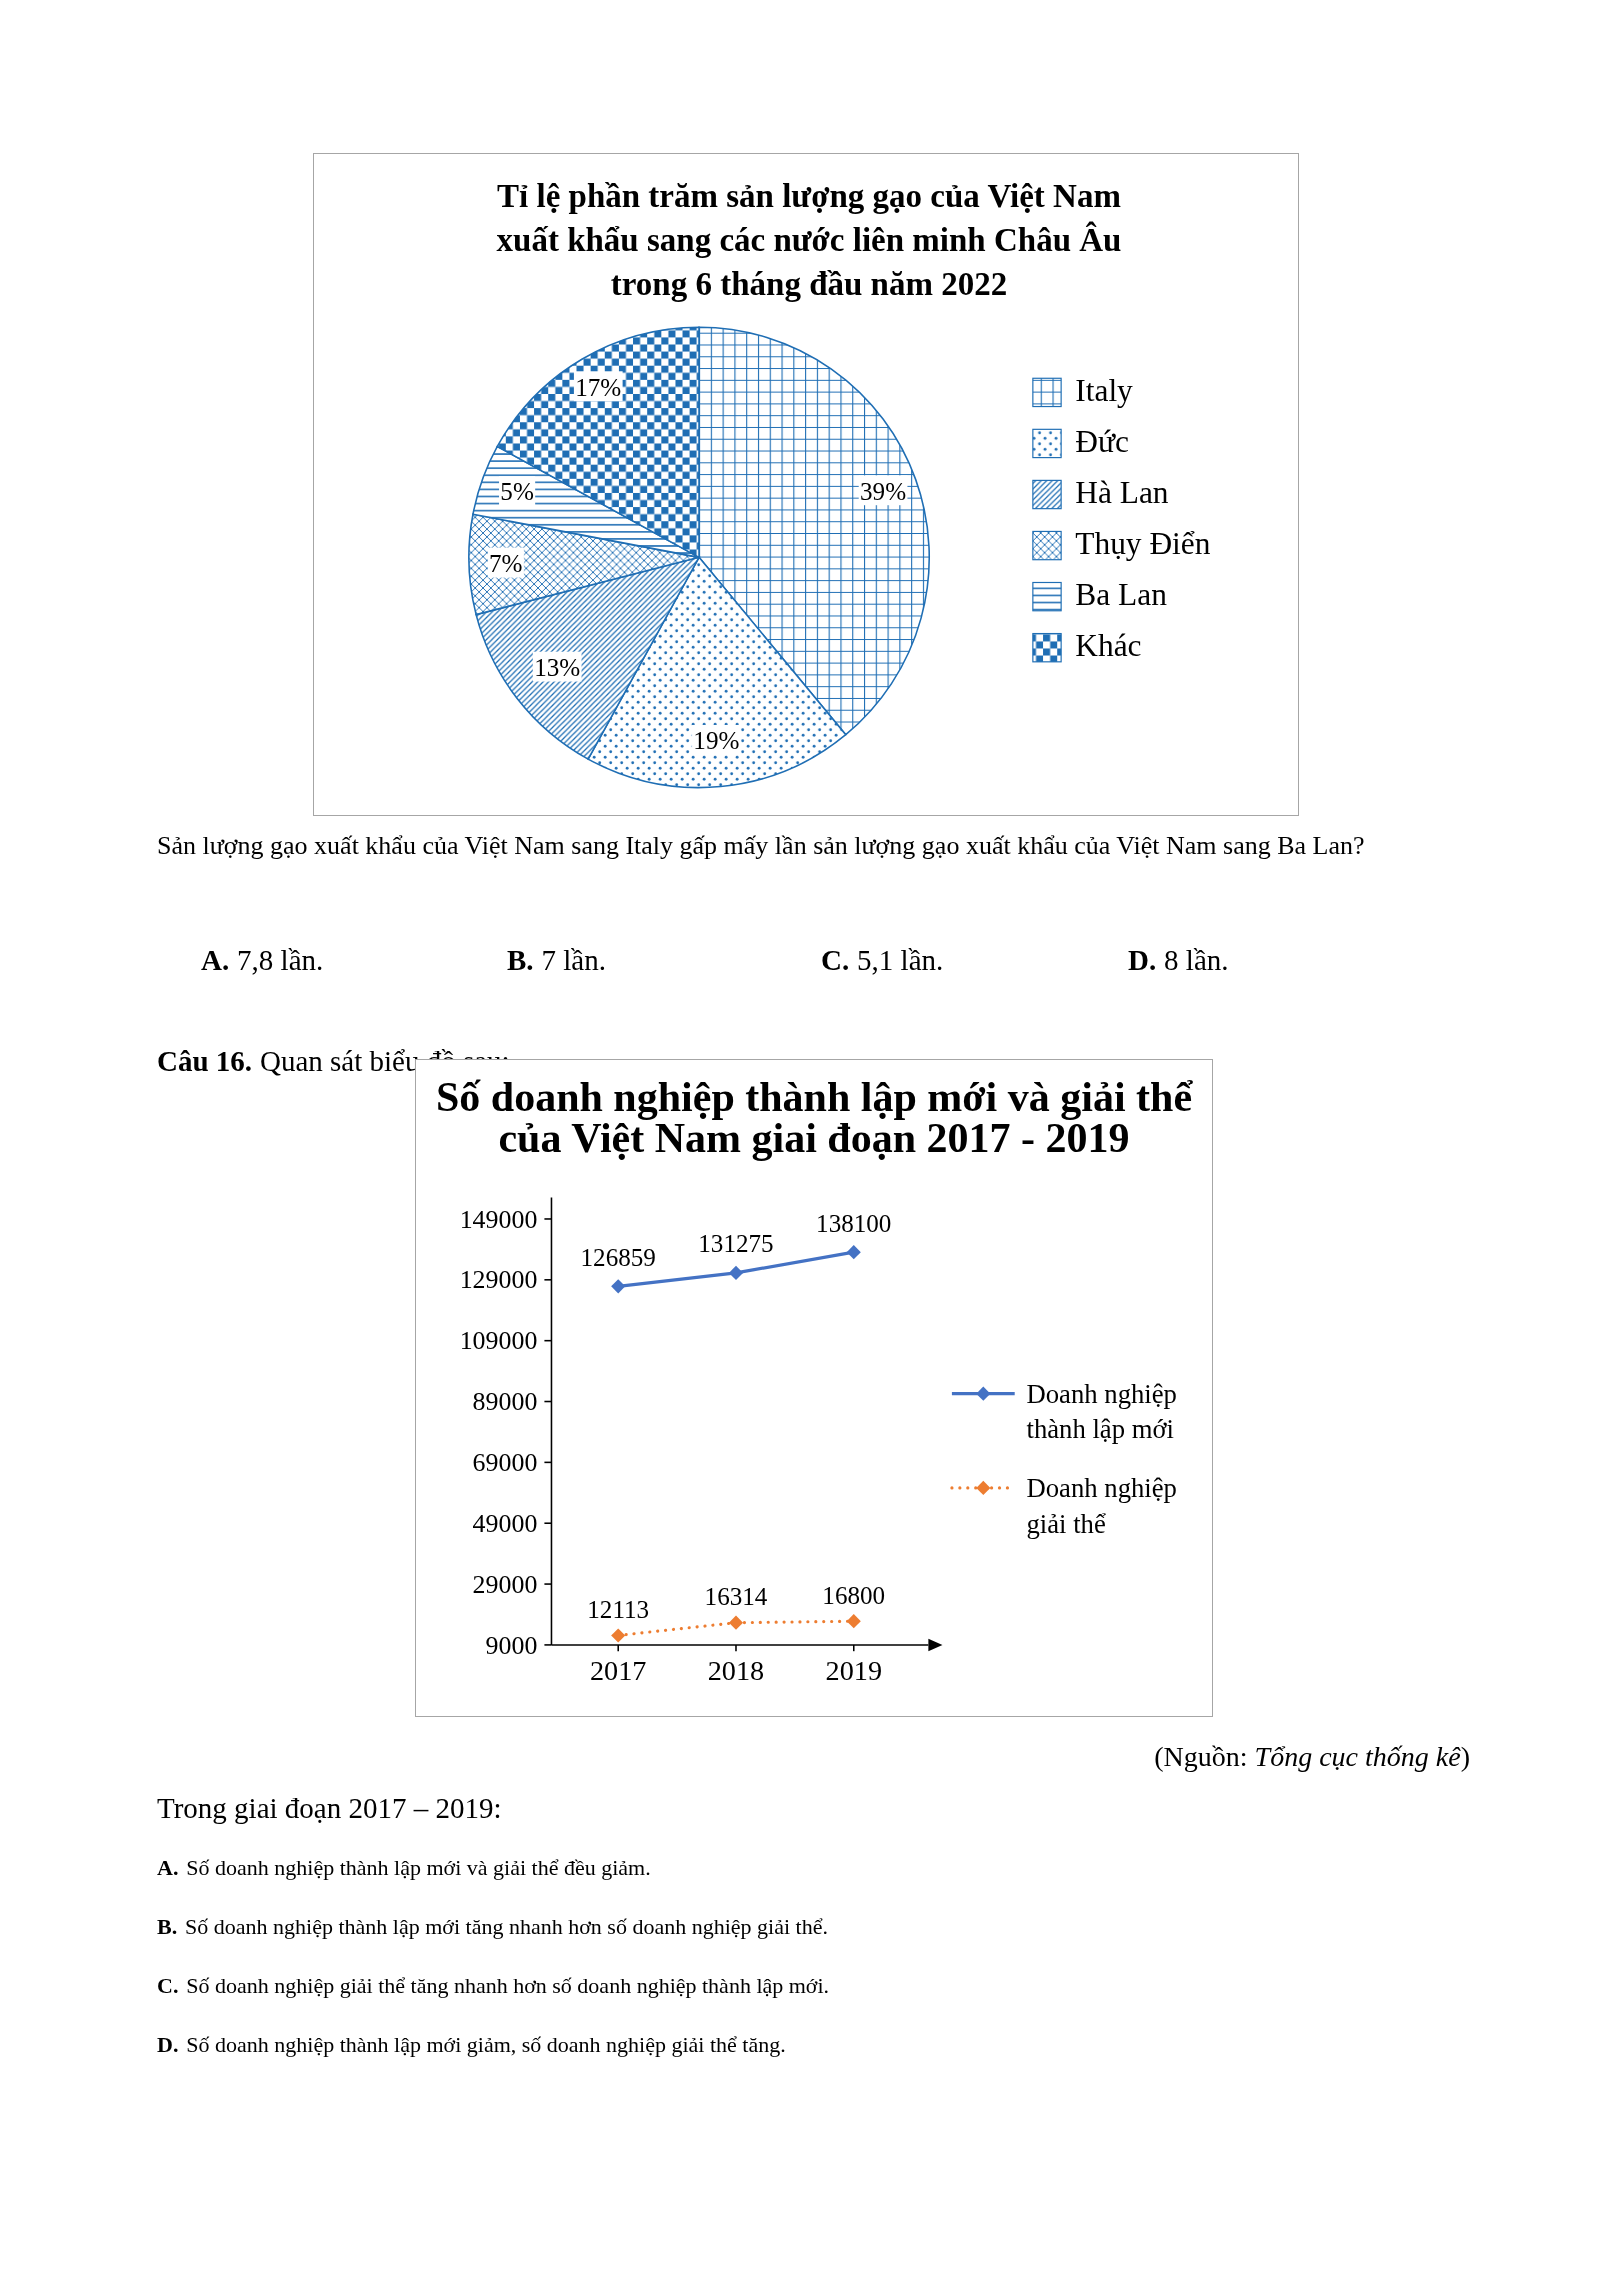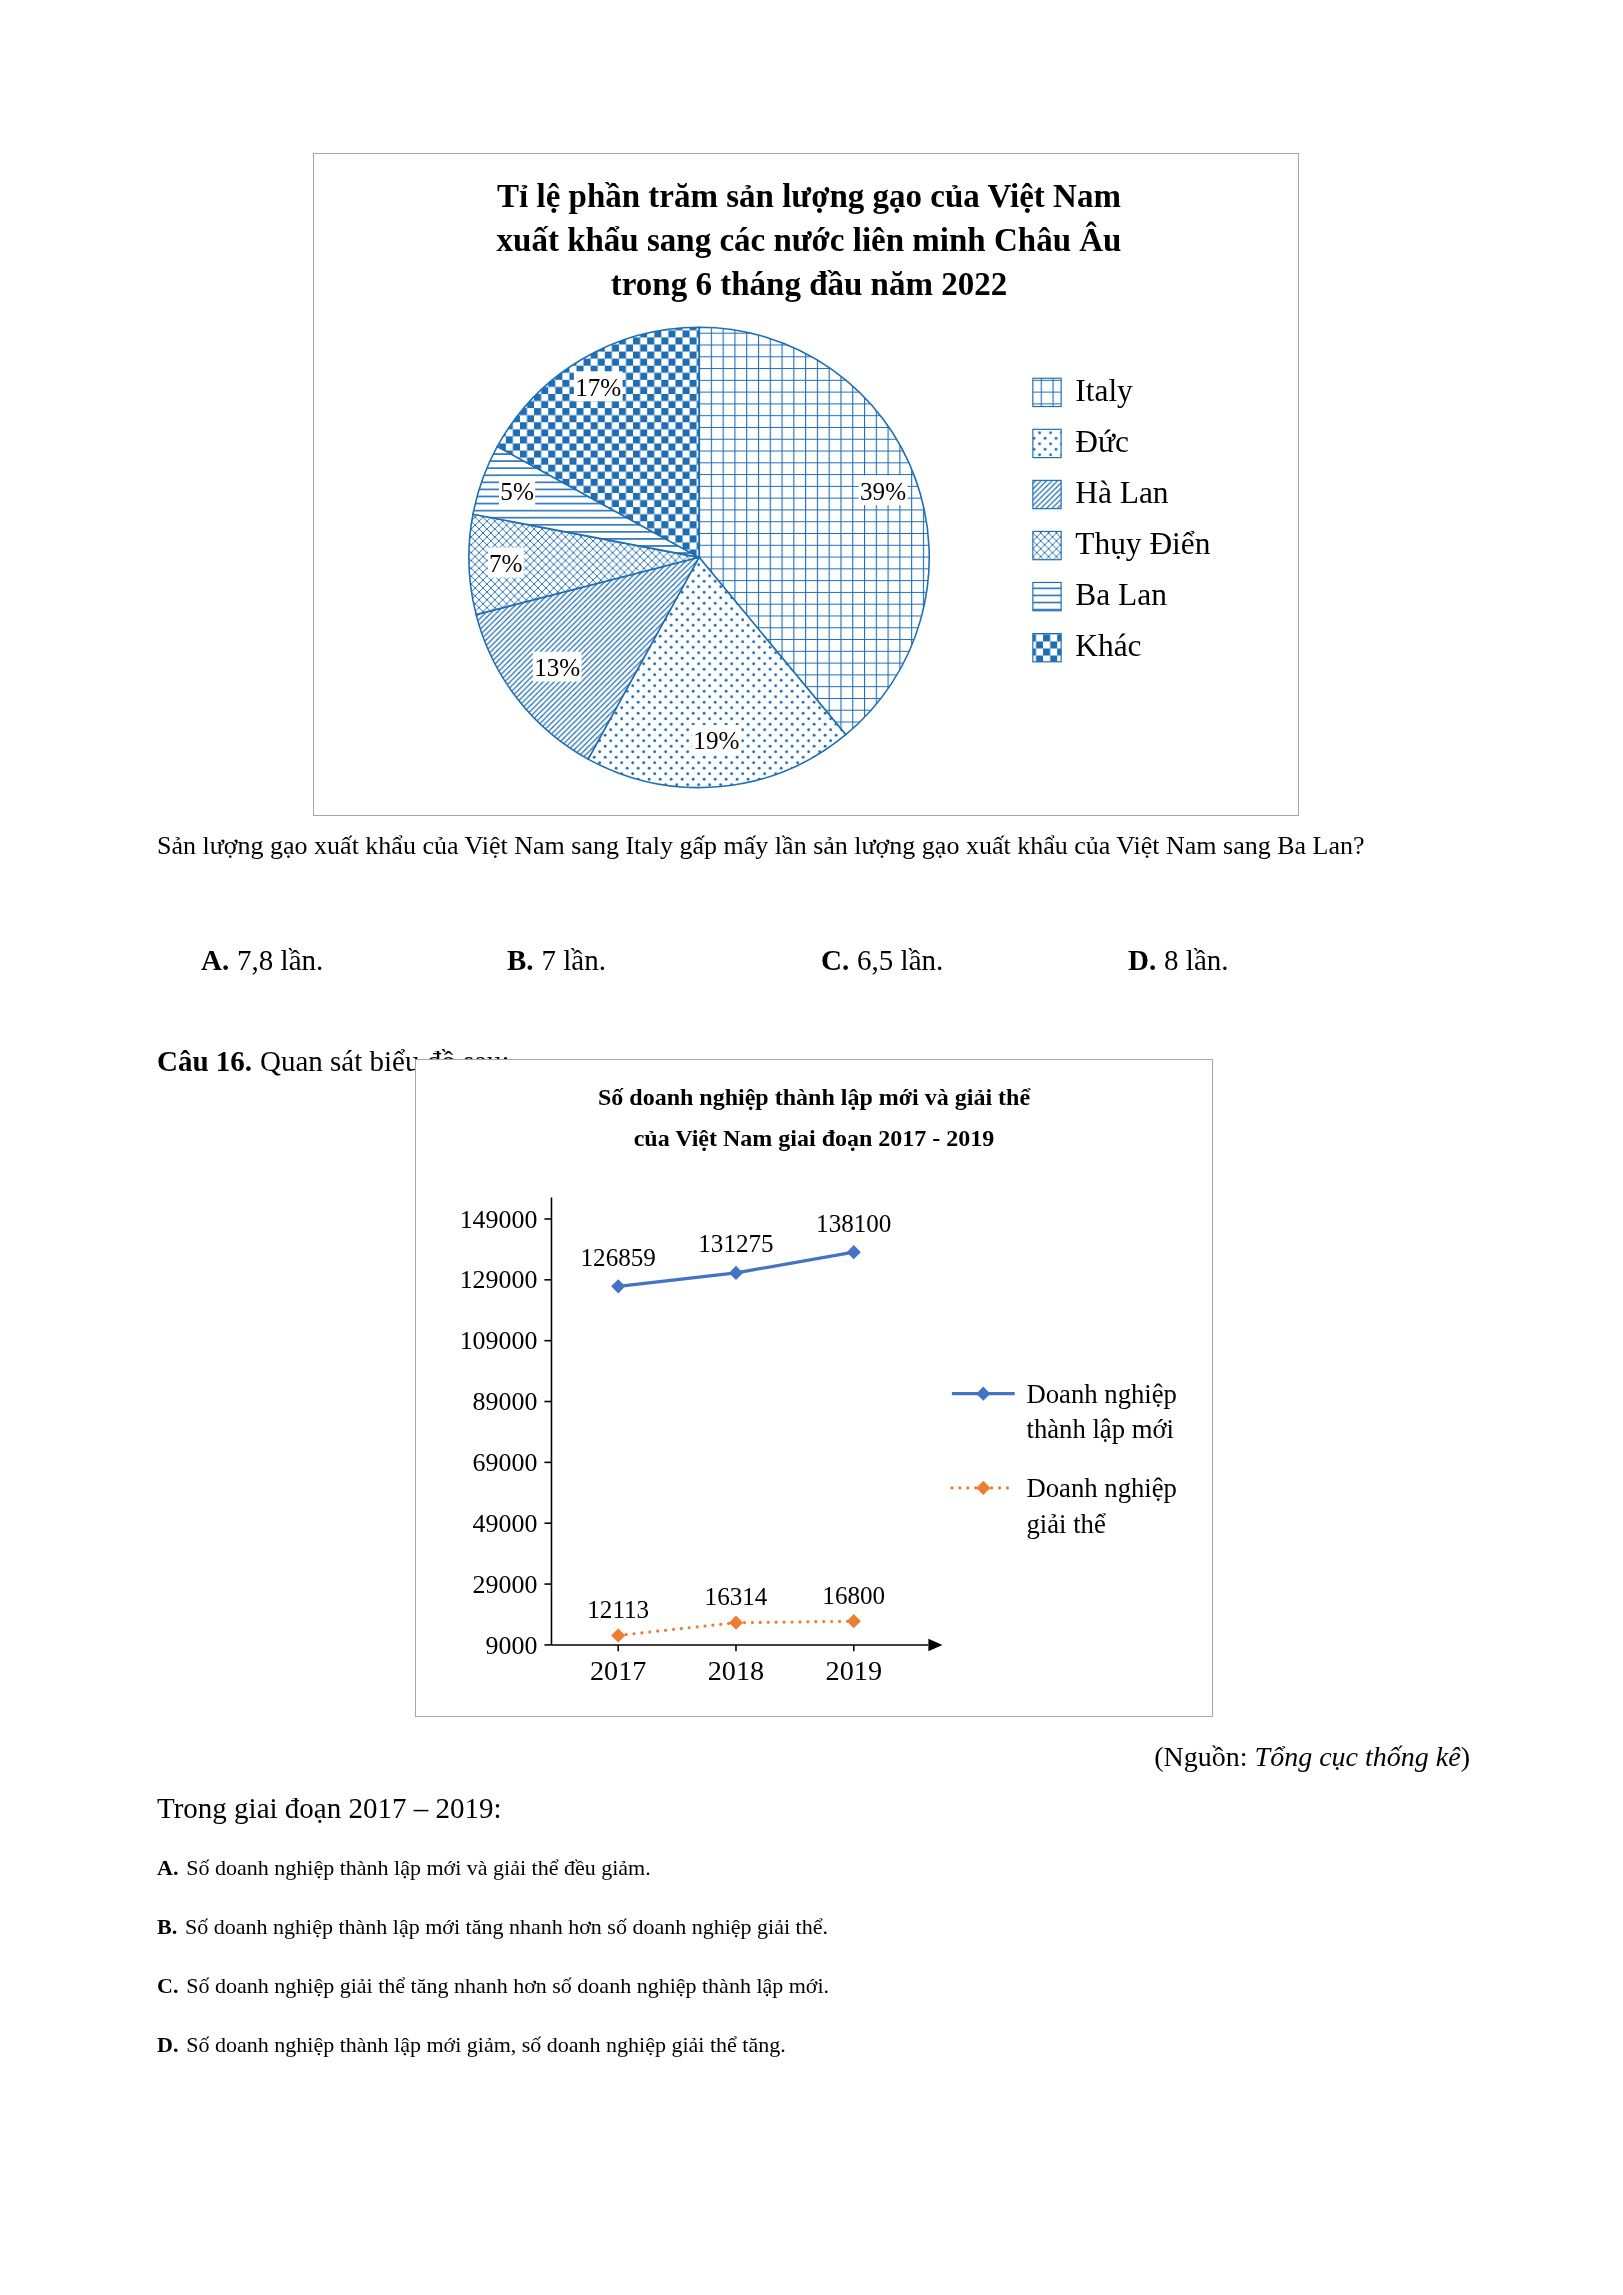--- a/index.html
+++ b/index.html
@@ -9,21 +9,21 @@
     font-family:"Liberation Serif","DejaVu Serif",serif;
     color:#000; position:relative;
   }
   .page { position:relative; width:1623px; height:2295px; overflow:hidden; background:#fff; }
 
   .panel { position:absolute; border:0.8px solid #a6a6a6; background:#fff; }
   .pie-panel  { left:313px; top:153px;  width:986px; height:663px; padding-top:20.4px;padding-left:6px; }
   .line-panel { left:415px; top:1059px; width:798px; height:658px; padding-top:17.3px; }
 
   .pie-title  { text-align:center; font-weight:bold; font-size:33px; line-height:44px; }
-  .line-title { text-align:center; font-weight:bold; font-size:24px; line-height:41px; }
+  .line-title { text-align:center; font-weight:bold; font-size:42px; line-height:41px; }
   .svg-wrap { margin-top:3.1px; text-align:center; }
 
   .stem {
     position:absolute; left:157px; top:817px; width:1313px;
     font-size:26px; line-height:58px; text-align:justify;
   }
   .q15-options { position:absolute; left:157px; top:931px; width:1313px; height:58px; font-size:29px; line-height:58px;margin-left:44px; }
   .q15-options .opt { position:absolute; top:0; white-space:nowrap; }
   .q15-options .opt b { margin-right:7.9px; }
 
@@ -134,21 +134,21 @@
   <p class="stem">Sản lượng gạo xuất khẩu của Việt Nam sang Italy gấp mấy lần sản lượng gạo xuất khẩu của Việt Nam sang Ba Lan?</p>
 
   <div class="q15-options">
     <span class="opt" style="left:0px">
       <b>A.</b><span>7,8 lần.</span>
     </span>
     <span class="opt" style="left:306px">
       <b>B.</b><span>7 lần.</span>
     </span>
     <span class="opt" style="left:620px">
-      <b>C.</b><span>6,5 lần.</span>
+      <b>C.</b><span>5,1 lần.</span>
     </span>
     <span class="opt" style="left:927px">
       <b>D.</b><span>8 lần.</span>
     </span>
   </div>
 
   <div class="heading h-cau16">
     <b>Câu 16.</b><span>Quan sát biểu đồ sau:</span>
   </div>
 

